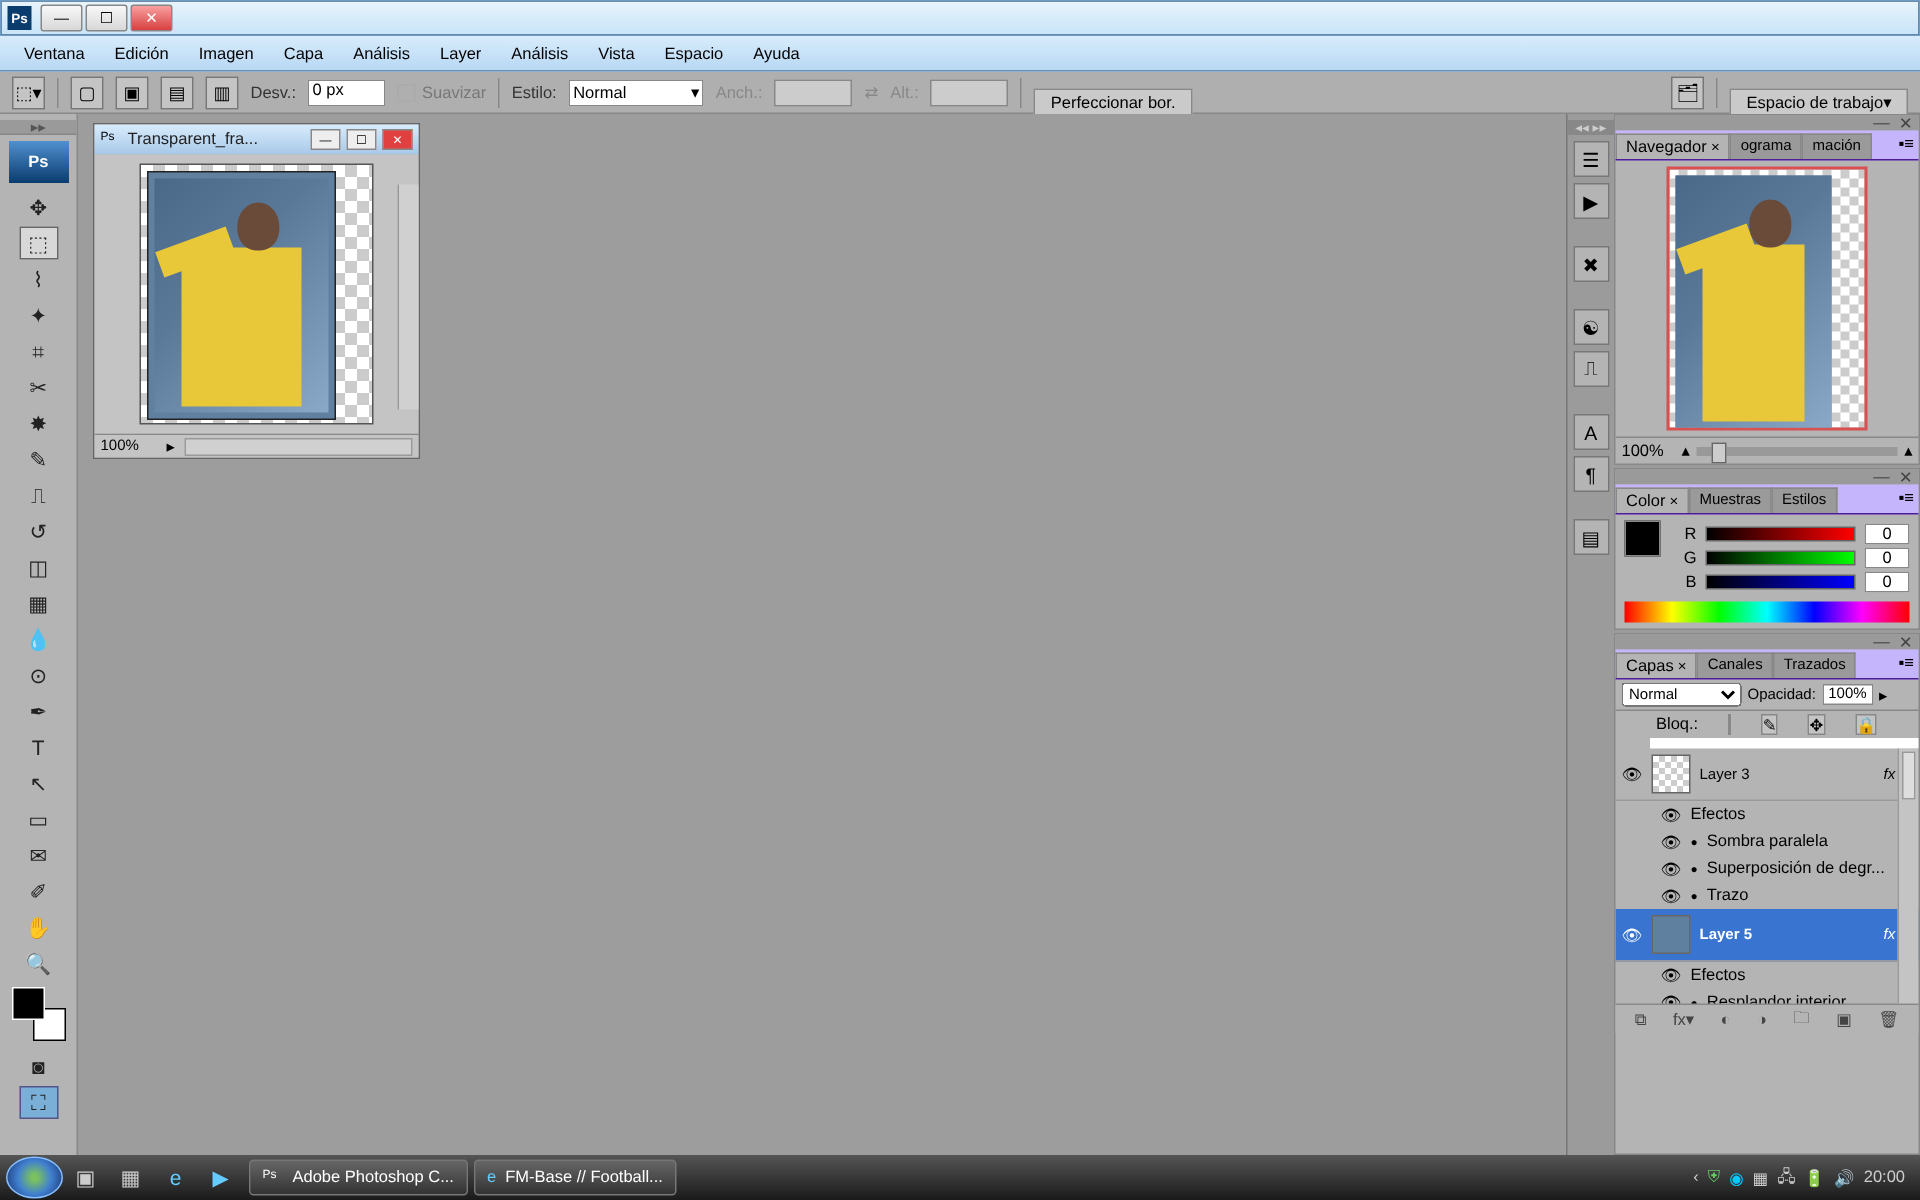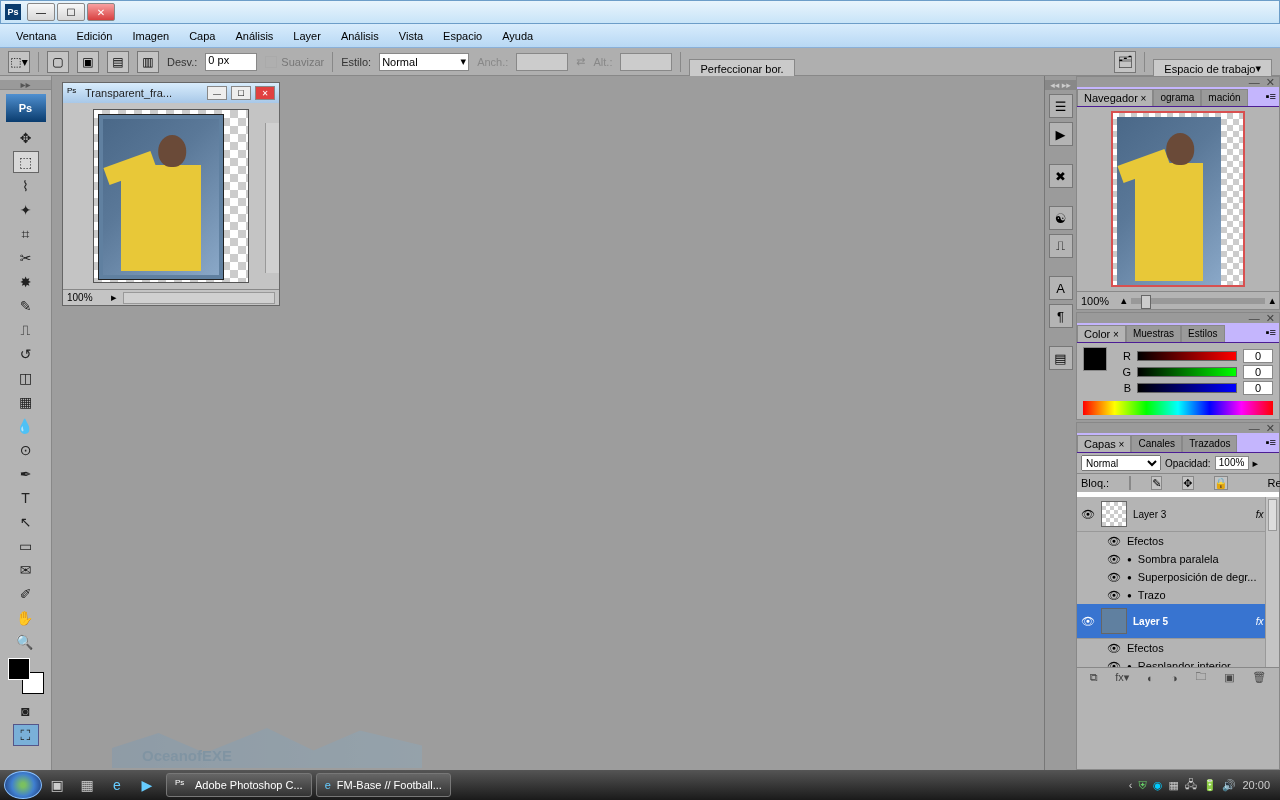--- a/index.html
+++ b/index.html
@@ -69,21 +69,21 @@
 .cb-slider.r{background:linear-gradient(90deg,#000,#f00);}
 .cb-slider.g{background:linear-gradient(90deg,#000,#0f0);}
 .cb-slider.b{background:linear-gradient(90deg,#000,#00f);}
 .cb-val{ width:30px; height:14px; border:1px solid #888; background:#fff; text-align:center;}
 .color-swatch2 { width:24px; height:24px; border:1px solid #888; background:#000; float:left; margin-right:6px;}
 .spectrum { height: 14px; background: linear-gradient(90deg,#f00,#ff0,#0f0,#0ff,#00f,#f0f,#f00); margin-top:4px;}
 .layer-opts { display:flex;align-items:center; padding: 2px 4px; gap:4px; border-bottom:1px solid #888;}
 .layer-opts select{ width:80px; height:16px; font-size:10px;}
 .layer-opts .lbl{font-size:10px;}
 .layer-opts .val{ width:34px; height:14px; border:1px solid #888; background:#fff; font-size:10px; text-align:center;}
-.lock-row { display:flex;align-items:center; padding:2px 4px; gap:20px; font-size:10px; border-bottom:5px solid #ffffff;}
+.lock-row { display:flex;align-items:center; padding:2px 4px; gap:20px; font-size:10px; border-bottom:7px solid #ffffff;margin-left:23px;}
 .lock-ico{width:14px;height:14px;border:1px solid #888;background:#c4c4c4;}
 .layer-list { max-height: 170px; overflow:hidden; position:relative;}
 .layer-row { display:flex;align-items:center; padding: 4px; border-bottom:1px solid #999; gap:6px;}
 .layer-row.sel { background:#3874d0; color:#fff;}
 .eye { width:14px; height:14px; display:flex;align-items:center;justify-content:center;}
 .thumb { width:26px; height:26px; border:1px solid #666; background: repeating-conic-gradient(#ccc 0 25%, #fff 0 50%) 0 0/8px 8px;}
 .thumb.photo-t{ background:#6080a0;}
 .lname { flex:1; font-size:10px;}
 .fx { font-style:italic; font-size:10px;}
 .effect-row { display:flex;align-items:center; padding: 2px 4px 2px 30px; gap:6px; font-size:10px;}
@@ -216,24 +216,20 @@
           </div>
         </div>
         <div class="doc-scrollv"></div>
       </div>
       <div class="doc-status">
         <div class="zm">100%</div>
         <span>▸</span>
         <div class="scroll"></div>
       </div>
     </div>
-    <div class="watermark">
-      <div class="wave1"></div>
-      <div class="txt">OceanofEXE</div>
-    </div>
   </div>
 
   <div class="right-strip">
     <div style="height:10px;width:100%;background:#888;display:flex;align-items:center;justify-content:center;color:#ccc;font-size:9px">◂◂ ▸▸</div>
     <div class="strip-btn">☰</div>
     <div class="strip-btn">▶</div>
     <div style="height:10px"></div>
     <div class="strip-btn">✖</div>
     <div style="height:10px"></div>
     <div class="strip-btn">☯</div>

